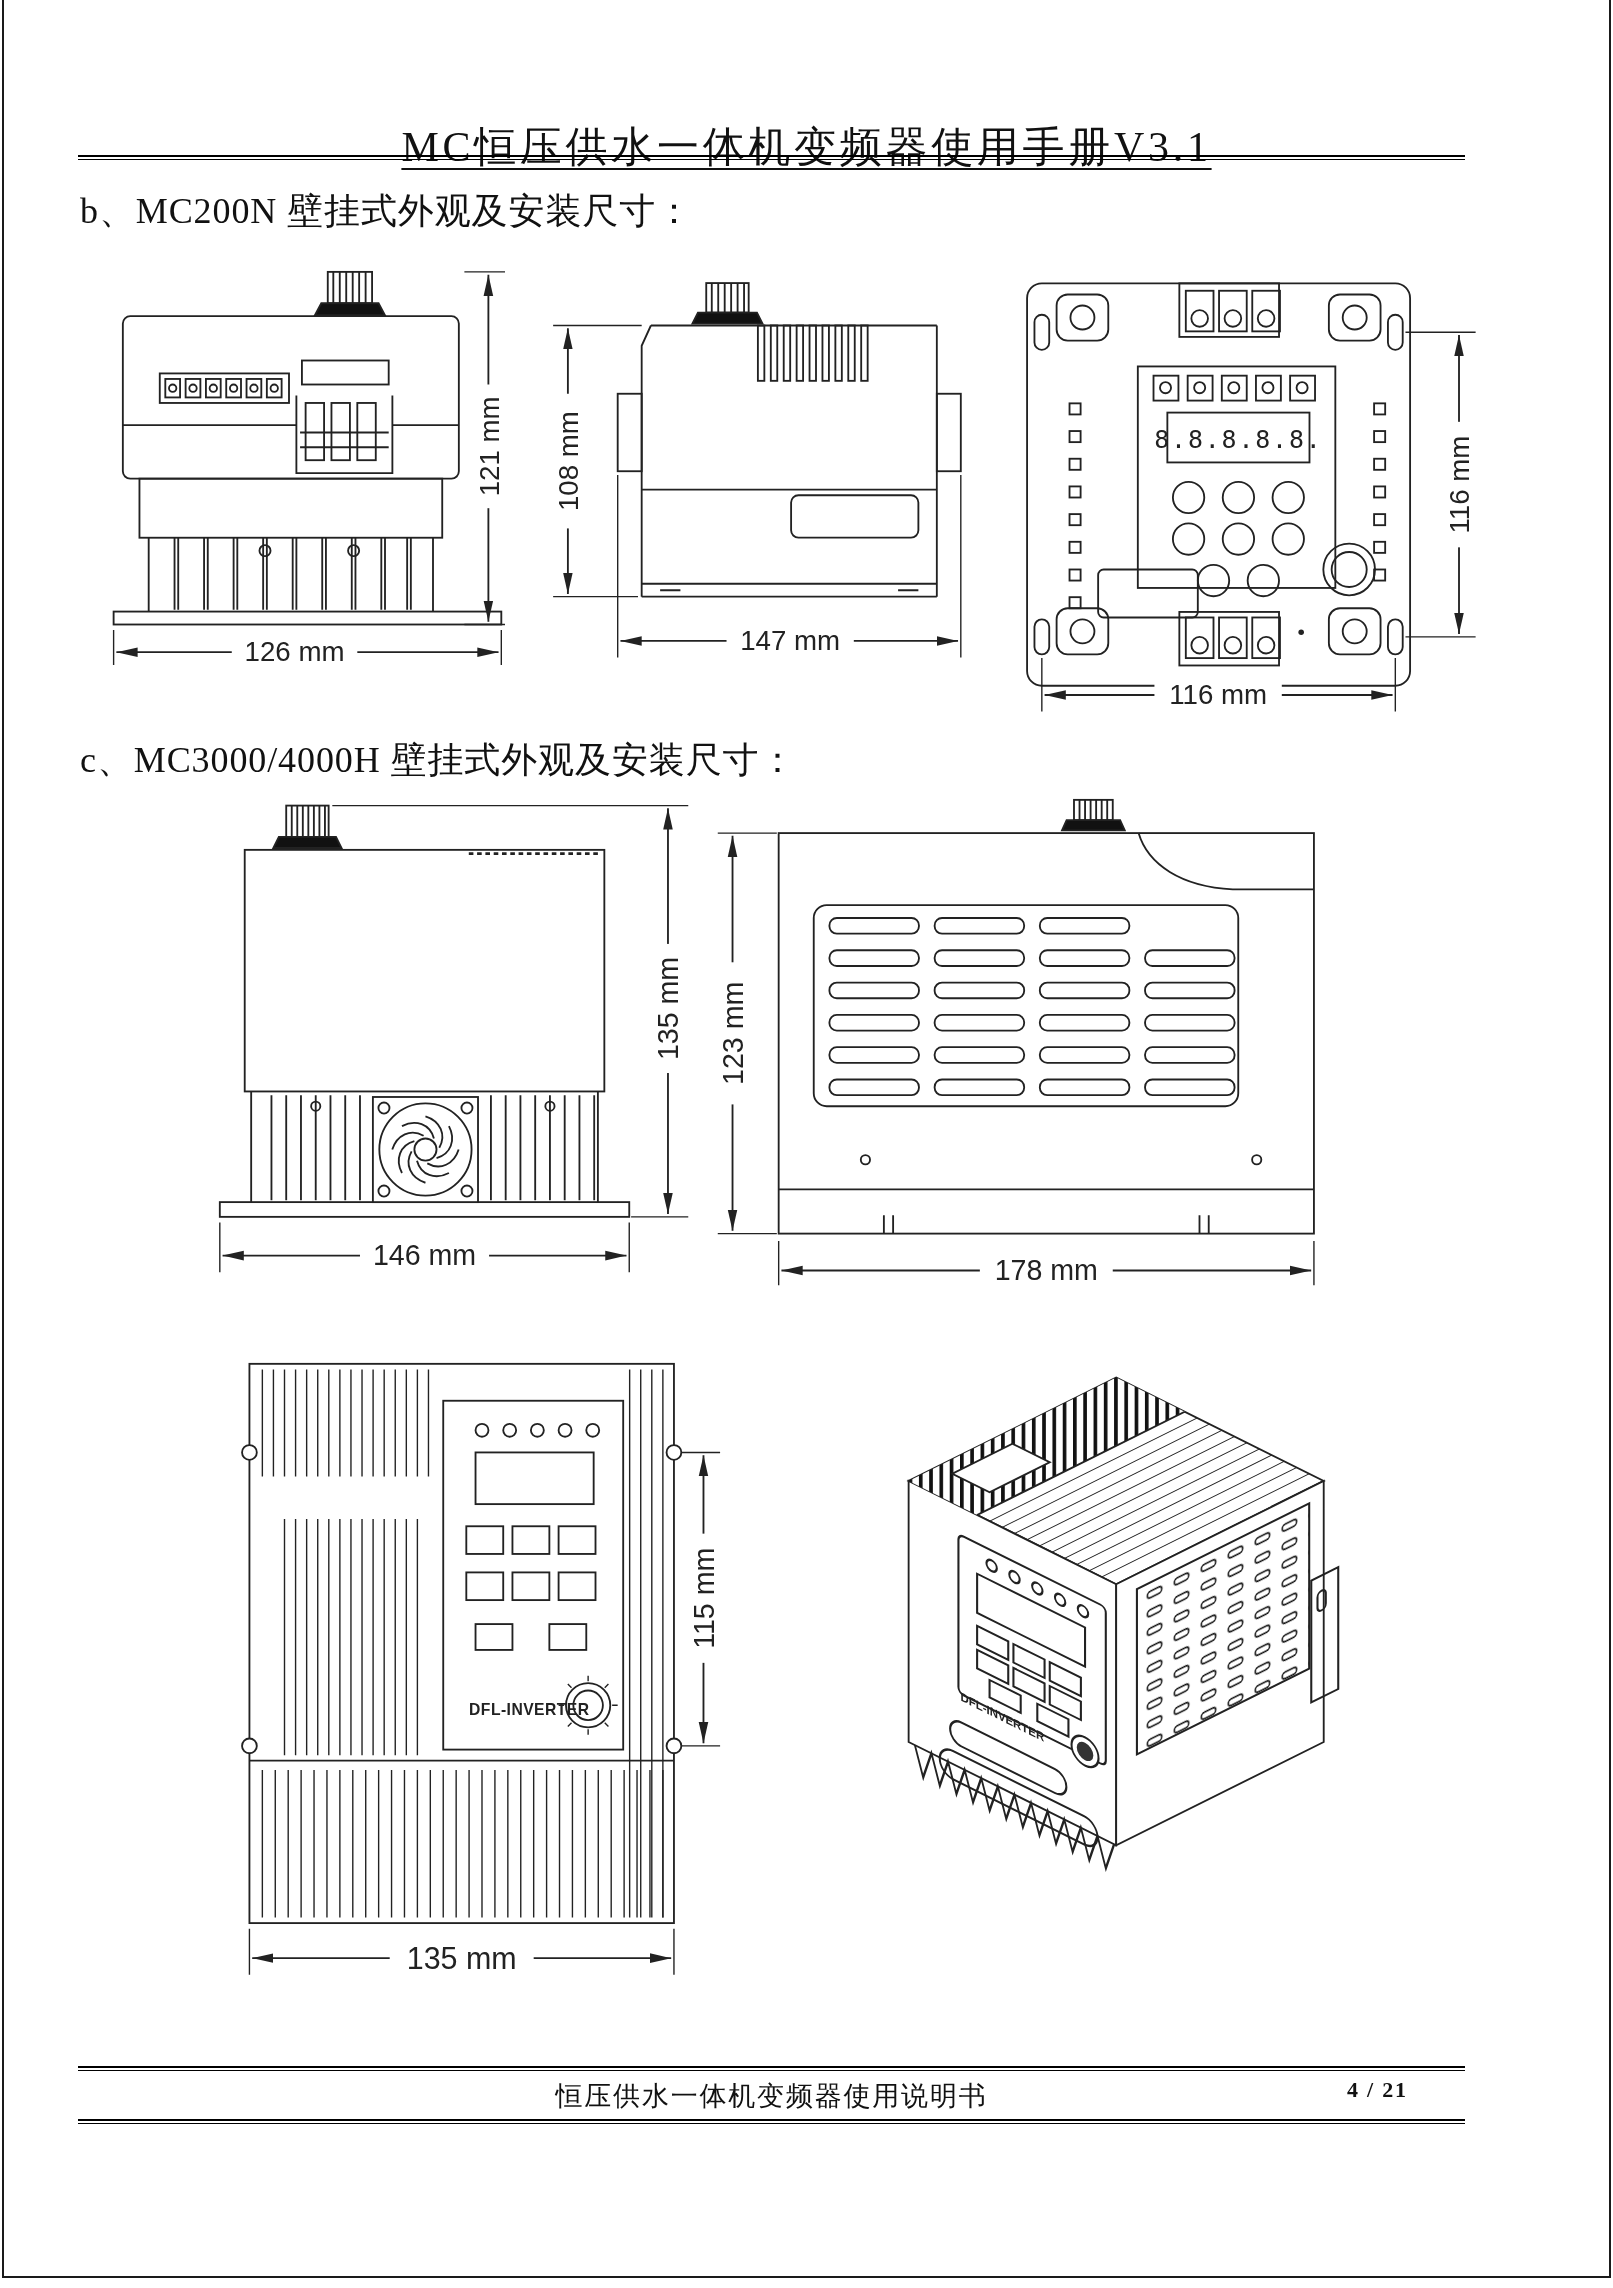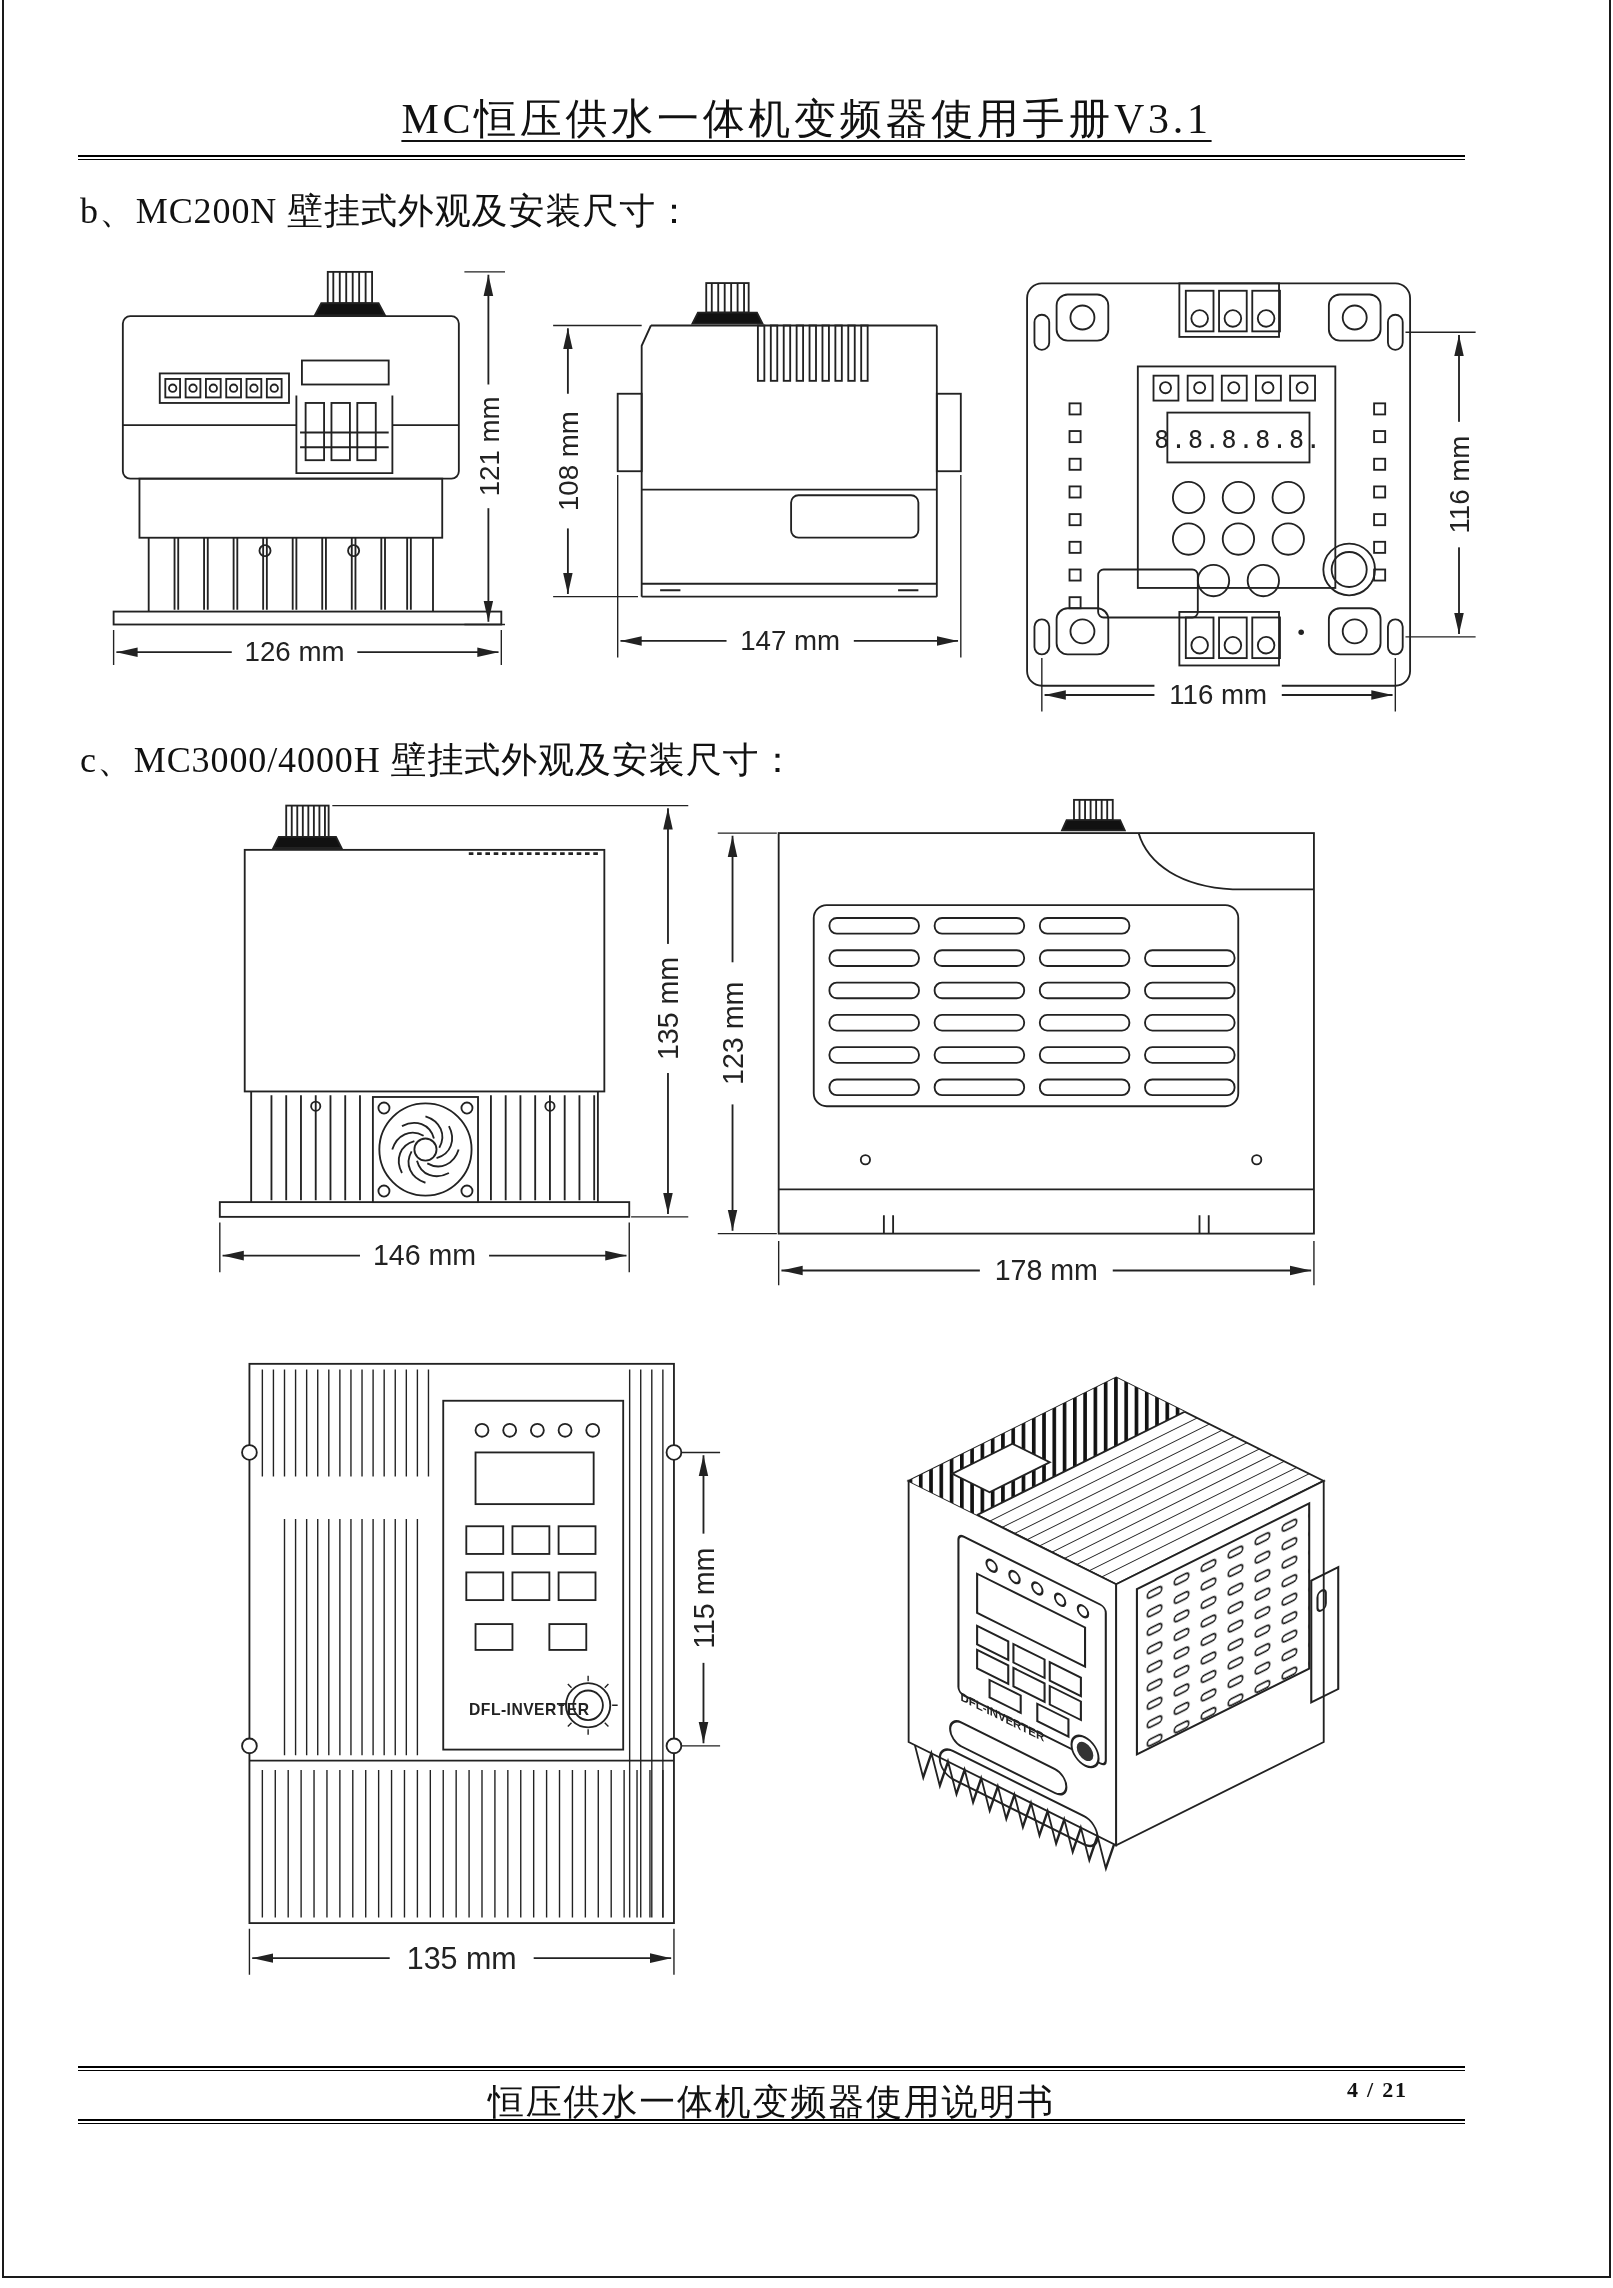--- a/index.html
+++ b/index.html
@@ -1,33 +1,33 @@
 <!DOCTYPE html>
 <html style="font-size:14.8px"><head>
 <meta charset="utf-8">
 <style>
   html,body{margin:0;padding:0;background:#fff;}
   body{width:1613px;height:2289px;position:relative;overflow:hidden;
        font-family:"Liberation Serif", serif;color:#111;}
   .abs{position:absolute;}
   .page-frame{position:absolute;left:1.8px;right:1.8px;top:0;bottom:11px;
               border:2.8px solid #1a1a1a;border-top:none;}
-  .header-title{left:0;right:0;top:91px;text-align:center;font-size:42px;
+  .header-title{left:0;right:0;top:119px;text-align:center;font-size:42px;
                 letter-spacing:3.7px;text-decoration:underline;
                 text-decoration-thickness:1.8px;text-underline-offset:6.5px;}
   .rule{left:78px;width:1387px;height:1.8px;border-top:2.8px solid #000;
         border-bottom:0.9px solid #000;}
   .rule-h{top:155px;}
   .rule-f1{top:2066px;}
   .rule-f2{top:2119px;}
   .section-heading{left:80px;font-size:36px;letter-spacing:0.9px;white-space:nowrap;}
   .sec-b{top:187px;}
   .sec-c{top:736px;}
   .footer-title{left:78px;width:1387px;top:2078px;text-align:center;
-                font-size:36px;letter-spacing:1.8px;}
+                font-size:27px;letter-spacing:1.8px;}
   .page-num{left:1347px;top:2077px;font-size:22px;font-weight:bold;letter-spacing:1.8px;}
   svg{overflow:visible;}
   svg text{font-family:"Liberation Sans", sans-serif;}
   .seg{font-family:"DejaVu Sans Mono", monospace;}
 </style>
 </head>
 <body>
 
 <svg width="0" height="0" class="abs" aria-hidden="true">
   <defs>

